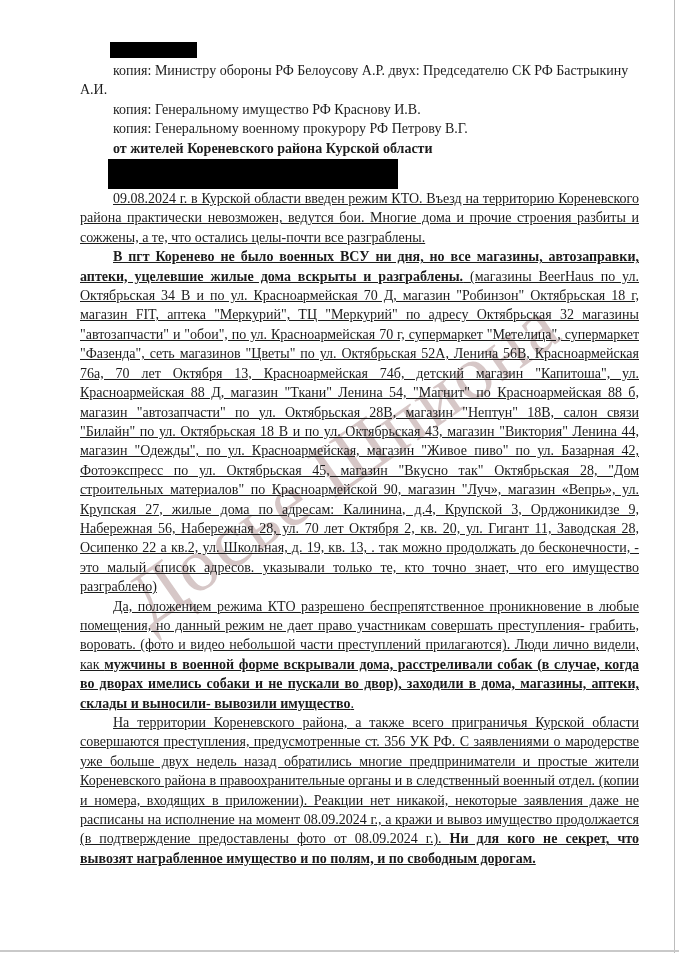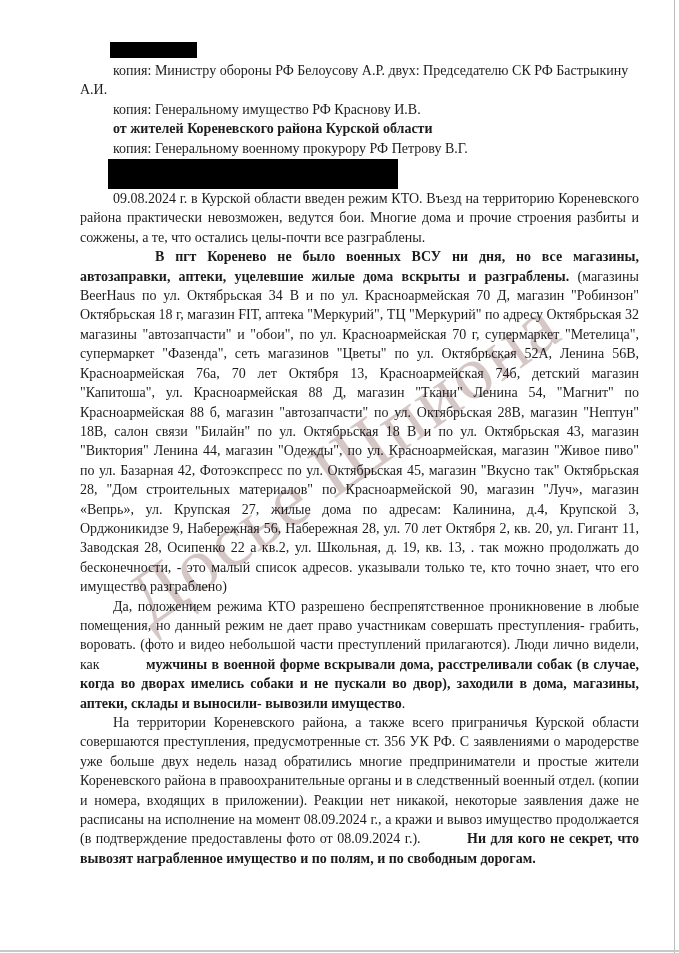--- a/index.html
+++ b/index.html
@@ -35,22 +35,22 @@
     line-height: 19.4px;
   }
   .redact { background: #000; display: inline-block; }
   .redact-header { width: 87px; height: 16px; margin-left: 30px; margin-bottom: 3px; display: block; }
   .redact-inline { width: 125px; height: 14px; vertical-align: text-bottom; }
   .redact-block { display: block; width: 290px; height: 30px; margin-left: 28px; margin-top: 1px; }
   .hdr-line { text-indent: 33px; margin: 0; text-align: left; }
   .from-line { font-weight: bold; }
   .doc-title { text-indent: 33px; margin: 26px 0 0 0; }
   .salutation { text-indent: 33px; margin: 0; }
-  .para { text-indent: 33px; margin: 0; text-align: justify; }
-  .b { font-weight: bold; margin-left: 42px; }
+  .para { text-indent: 33px; margin: 0; text-align: justify; text-decoration: underline; }
+  .b { font-weight: bold; }
   .watermark {
     position: absolute;
     left: 160px; top: 556px;
     font-size: 76px;
     font-family: "Liberation Serif", "DejaVu Serif", serif;
     color: rgba(158, 122, 122, 0.42);
     white-space: nowrap;
     transform: rotate(-35deg);
     transform-origin: 0 100%;
     letter-spacing: 2px;
@@ -63,22 +63,22 @@
 <div class="page">
 
   <div class="watermark">Досье Шпиона</div>
 
   <div class="content">
 
     <span class="redact redact-header"></span>
 
     <p class="hdr-line">копия: Министру обороны РФ Белоусову А.Р. двух: Председателю СК РФ Бастрыкину А.И.</p>
     <p class="hdr-line">копия: Генеральному имущество РФ Краснову И.В.</p>
+    <p class="hdr-line">копия: Генеральному военному прокурору РФ Петрову В.Г.</p>
     <p class="hdr-line from-line">от жителей Кореневского района Курской области</p>
-    <p class="hdr-line">копия: Генеральному военному прокурору РФ Петрову В.Г.</p>
     <span class="redact redact-block"></span>
 
 
     <p class="para">09.08.2024 г. в Курской области введен режим КТО. Въезд на территорию Кореневского района практически невозможен, ведутся бои. Многие дома и прочие строения разбиты и сожжены, а те, что остались целы-почти все разграблены.</p>
 
     <p class="para"><span class="b">В пгт Коренево не было военных ВСУ ни дня, но все магазины, автозаправки, аптеки, уцелевшие жилые дома вскрыты и разграблены.</span><span> (магазины BeerHaus по ул. Октябрьская 34 В и по ул. Красноармейская 70 Д, магазин "Робинзон" Октябрьская 18 г, магазин FIT, аптека "Меркурий", ТЦ "Меркурий" по адресу Октябрьская 32 магазины "автозапчасти" и "обои", по ул. Красноармейская 70 г, супермаркет "Метелица", супермаркет "Фазенда", сеть магазинов "Цветы" по ул. Октябрьская 52А, Ленина 56В, Красноармейская 76а, 70 лет Октября 13, Красноармейская 74б, детский магазин "Капитоша", ул. Красноармейская 88 Д, магазин "Ткани" Ленина 54, "Магнит" по Красноармейская 88 б, магазин "автозапчасти" по ул. Октябрьская 28В, магазин "Нептун" 18В, салон связи "Билайн" по ул. Октябрьская 18 В и по ул. Октябрьская 43, магазин "Виктория" Ленина 44, магазин "Одежды", по ул. Красноармейская, магазин "Живое пиво" по ул. Базарная 42, Фотоэкспресс по ул. Октябрьская 45, магазин "Вкусно так" Октябрьская 28, "Дом строительных материалов" по Красноармейской 90, магазин "Луч», магазин «Вепрь», ул. Крупская 27, жилые дома по адресам: Калинина, д.4, Крупской 3, Орджоникидзе 9, Набережная 56, Набережная 28, ул. 70 лет Октября 2, кв. 20, ул. Гигант 11, Заводская 28, Осипенко 22 а кв.2, ул. Школьная, д. 19, кв. 13, . так можно продолжать до бесконечности, - это малый список адресов. указывали только те, кто точно знает, что его имущество разграблено)</span></p>
 
     <p class="para"><span>Да, положением режима КТО разрешено беспрепятственное проникновение в любые помещения, но данный режим не дает право участникам совершать преступления- грабить, воровать. (фото и видео небольшой части преступлений прилагаются). Люди лично видели, как </span><span class="b">мужчины в военной форме вскрывали дома, расстреливали собак (в случае, когда во дворах имелись собаки и не пускали во двор), заходили в дома, магазины, аптеки, склады и выносили- вывозили имущество</span><span>.</span></p>
 
     <p class="para"><span>На территории Кореневского района, а также всего приграничья Курской области совершаются преступления, предусмотренные ст. 356 УК РФ. С заявлениями о мародерстве уже больше двух недель назад обратились многие предприниматели и простые жители Кореневского района в правоохранительные органы и в следственный военный отдел. (копии и номера, входящих в приложении). Реакции нет никакой, некоторые заявления даже не расписаны на исполнение на момент 08.09.2024 г., а кражи и вывоз имущество продолжается (в подтверждение предоставлены фото от 08.09.2024 г.). </span><span class="b">Ни для кого не секрет, что вывозят награбленное имущество и по полям, и по свободным дорогам.</span></p>

